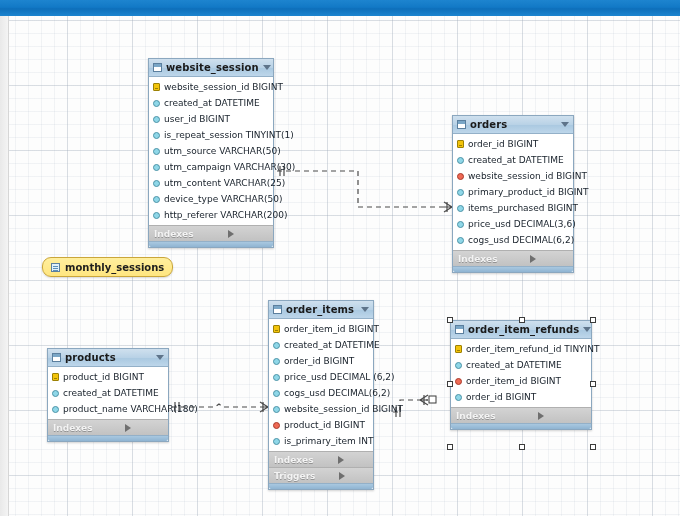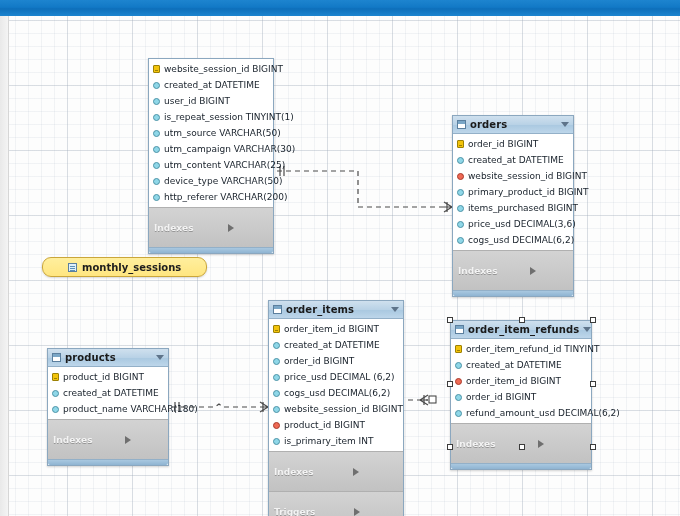--- a/index.html
+++ b/index.html
@@ -82,21 +82,21 @@
   .m-pk::after{
     content:"";position:absolute;left:1px;bottom:1px;width:3px;height:1px;background:#9c8105;
   }
   .m-col{
     border-radius:50%;background:#8fd7e8;border:1px solid #4b93a6;
   }
   .m-fk{
     border-radius:50%;background:#ef6a55;border:1px solid #a8392a;
   }
   .ftr{
-    height:15px;display:flex;align-items:center;padding:12px 5px;
+    height:15px;display:flex;align-items:center;padding:0 5px;
     background:linear-gradient(to bottom,#d3d3d3,#c2c2c2);
     border-top:1px solid #b0b0b0;
     font-size:9px;font-weight:bold;color:#f3f3f3;
     text-shadow:0 1px 0 rgba(0,0,0,.25);
   }
   .ftr span{flex:1 1 auto;}
   .ftr .tri{
     width:0;height:0;border-top:4px solid transparent;border-bottom:4px solid transparent;
     border-left:6px solid #6f6f6f;
   }
@@ -109,21 +109,21 @@
   
   .sel .hnd{
     position:absolute;width:6px;height:6px;background:#ffffff;
     border:1px solid #3b3b3b;box-sizing:border-box;
   }
   .sel{outline:1px dotted rgba(70,70,70,.0);}
 
   
   #view-node{
     position:absolute;display:flex;align-items:center;gap:5px;
-    padding:0 25px;height:18px;
+    padding:0 8px;height:18px;
     background:linear-gradient(to bottom,#ffef9e,#ffe680);
     border:1px solid #caa63a;border-radius:9px;
     box-shadow:0 1px 2px rgba(0,0,0,.15);
   }
   #view-node .v-ico{
     width:9px;height:9px;background:#dff0fb;border:1px solid #5b7f9e;box-sizing:border-box;
     position:relative;
   }
   #view-node .v-ico::before{
     content:"";position:absolute;left:1px;top:2px;width:5px;height:1px;background:#5b8fb8;
@@ -172,20 +172,25 @@
       </g>
     </svg>
 
     <div id="view-node" style="left: 42px; top: 241px;">
       <span class="v-ico"></span>
       <span class="v-nm">monthly_sessions</span>
     </div>
 
     <div id="tables-host">
         <div class="tbl" style="left: 148px; top: 42px; width: 126px;">
+          <div class="tbl-hd">
+            <span class="tbl-ico"></span>
+            <span class="tbl-nm">website_session</span>
+            <span class="caret"></span>
+          </div>
           <div class="cols">
             <div class="col">
               <span class="m m-pk"></span>
               <span>website_session_id BIGINT</span>
             </div>
             <div class="col">
               <span class="m m-col"></span>
               <span>created_at DATETIME</span>
             </div>
             <div class="col">
@@ -258,21 +263,21 @@
               <span class="m m-col"></span>
               <span>cogs_usd DECIMAL(6,2)</span>
             </div>
           </div>
           <div class="ftr">
             <span>Indexes</span>
             <span class="tri"></span>
           </div>
           <div class="tbl-bot"></div>
         </div>
-        <div class="tbl" style="left: 268px; top: 284px; width: 136px;">
+        <div class="tbl" style="left: 268px; top: 284px; width: 106px;">
           <div class="tbl-hd">
             <span class="tbl-ico"></span>
             <span class="tbl-nm">order_items</span>
             <span class="caret"></span>
           </div>
           <div class="cols">
             <div class="col">
               <span class="m m-pk"></span>
               <span>order_item_id BIGINT</span>
             </div>
@@ -330,24 +335,20 @@
               <span class="m m-col"></span>
               <span>created_at DATETIME</span>
             </div>
             <div class="col">
               <span class="m m-fk"></span>
               <span>order_item_id BIGINT</span>
             </div>
             <div class="col">
               <span class="m m-col"></span>
               <span>order_id BIGINT</span>
-            </div>
-            <div class="col">
-              <span class="m m-col"></span>
-              <span>refund_amount_usd DECIMAL(6,2)</span>
             </div>
           </div>
           <div class="ftr">
             <span>Indexes</span>
             <span class="tri"></span>
           </div>
           <div class="tbl-bot"></div>
           <span class="hnd" style="left: -4px; top: -4px;"></span>
           <span class="hnd" style="left: 68px; top: -4px;"></span>
           <span class="hnd" style="left: 139px; top: -4px;"></span>

